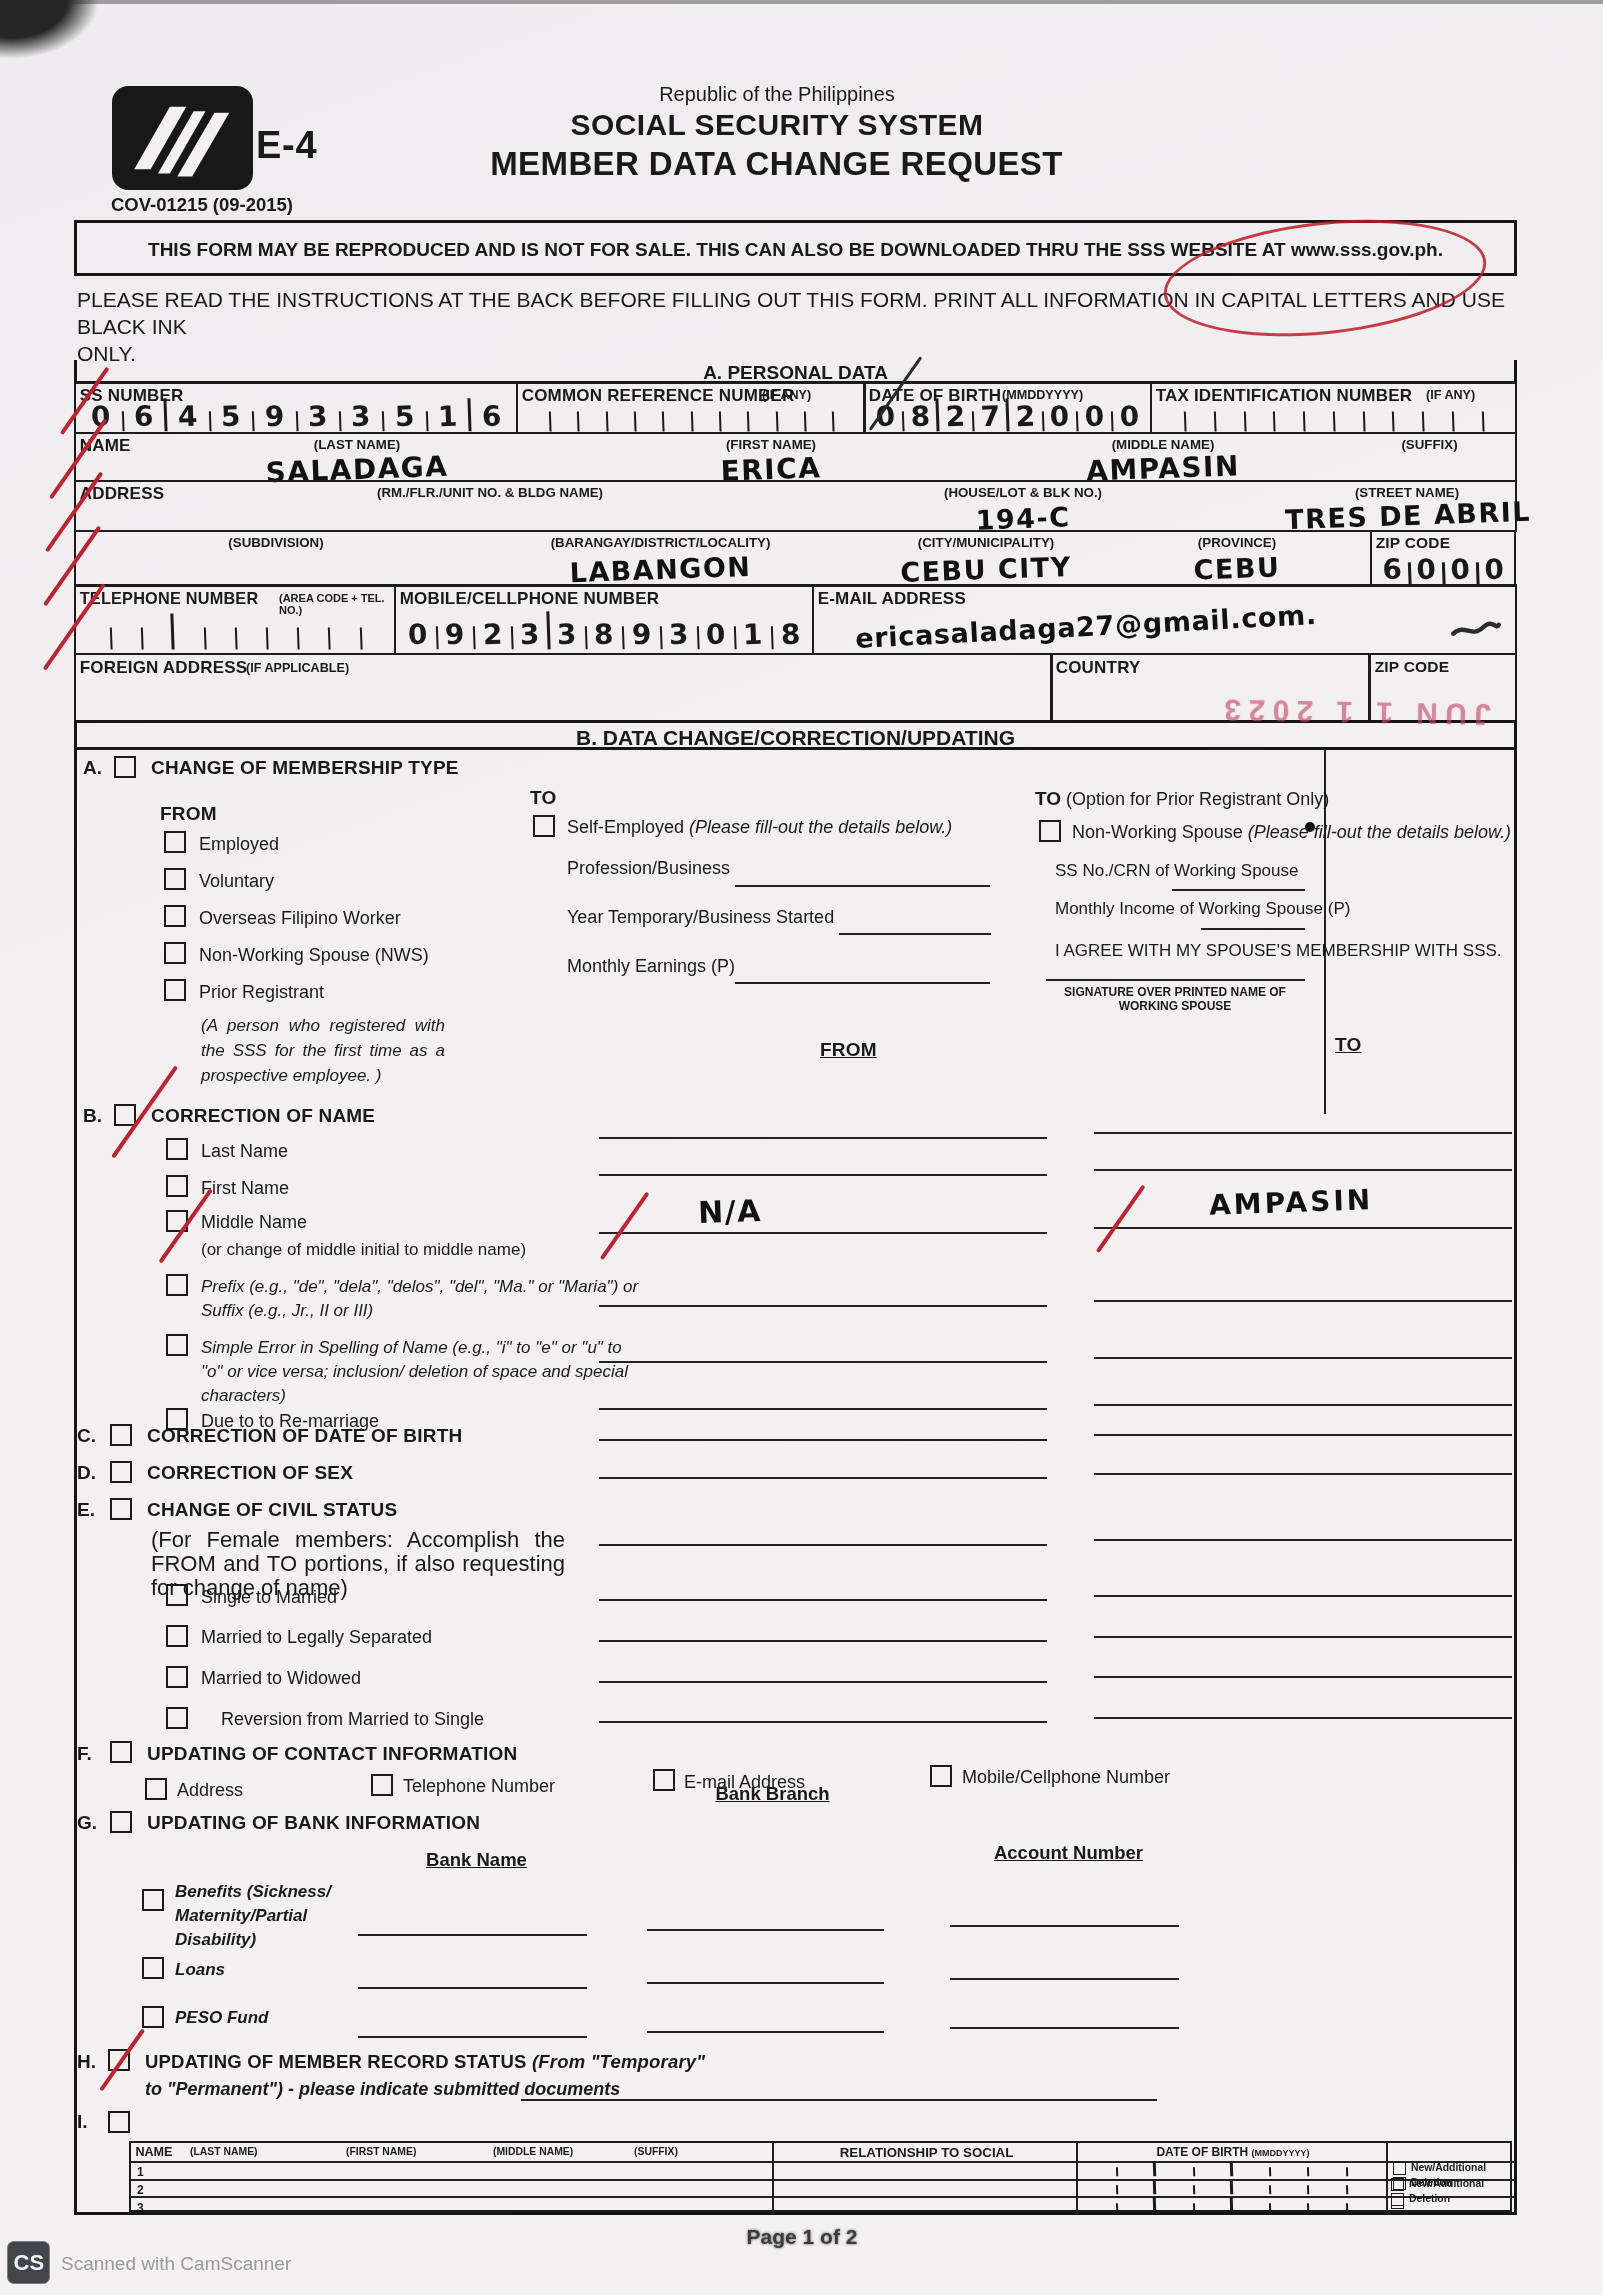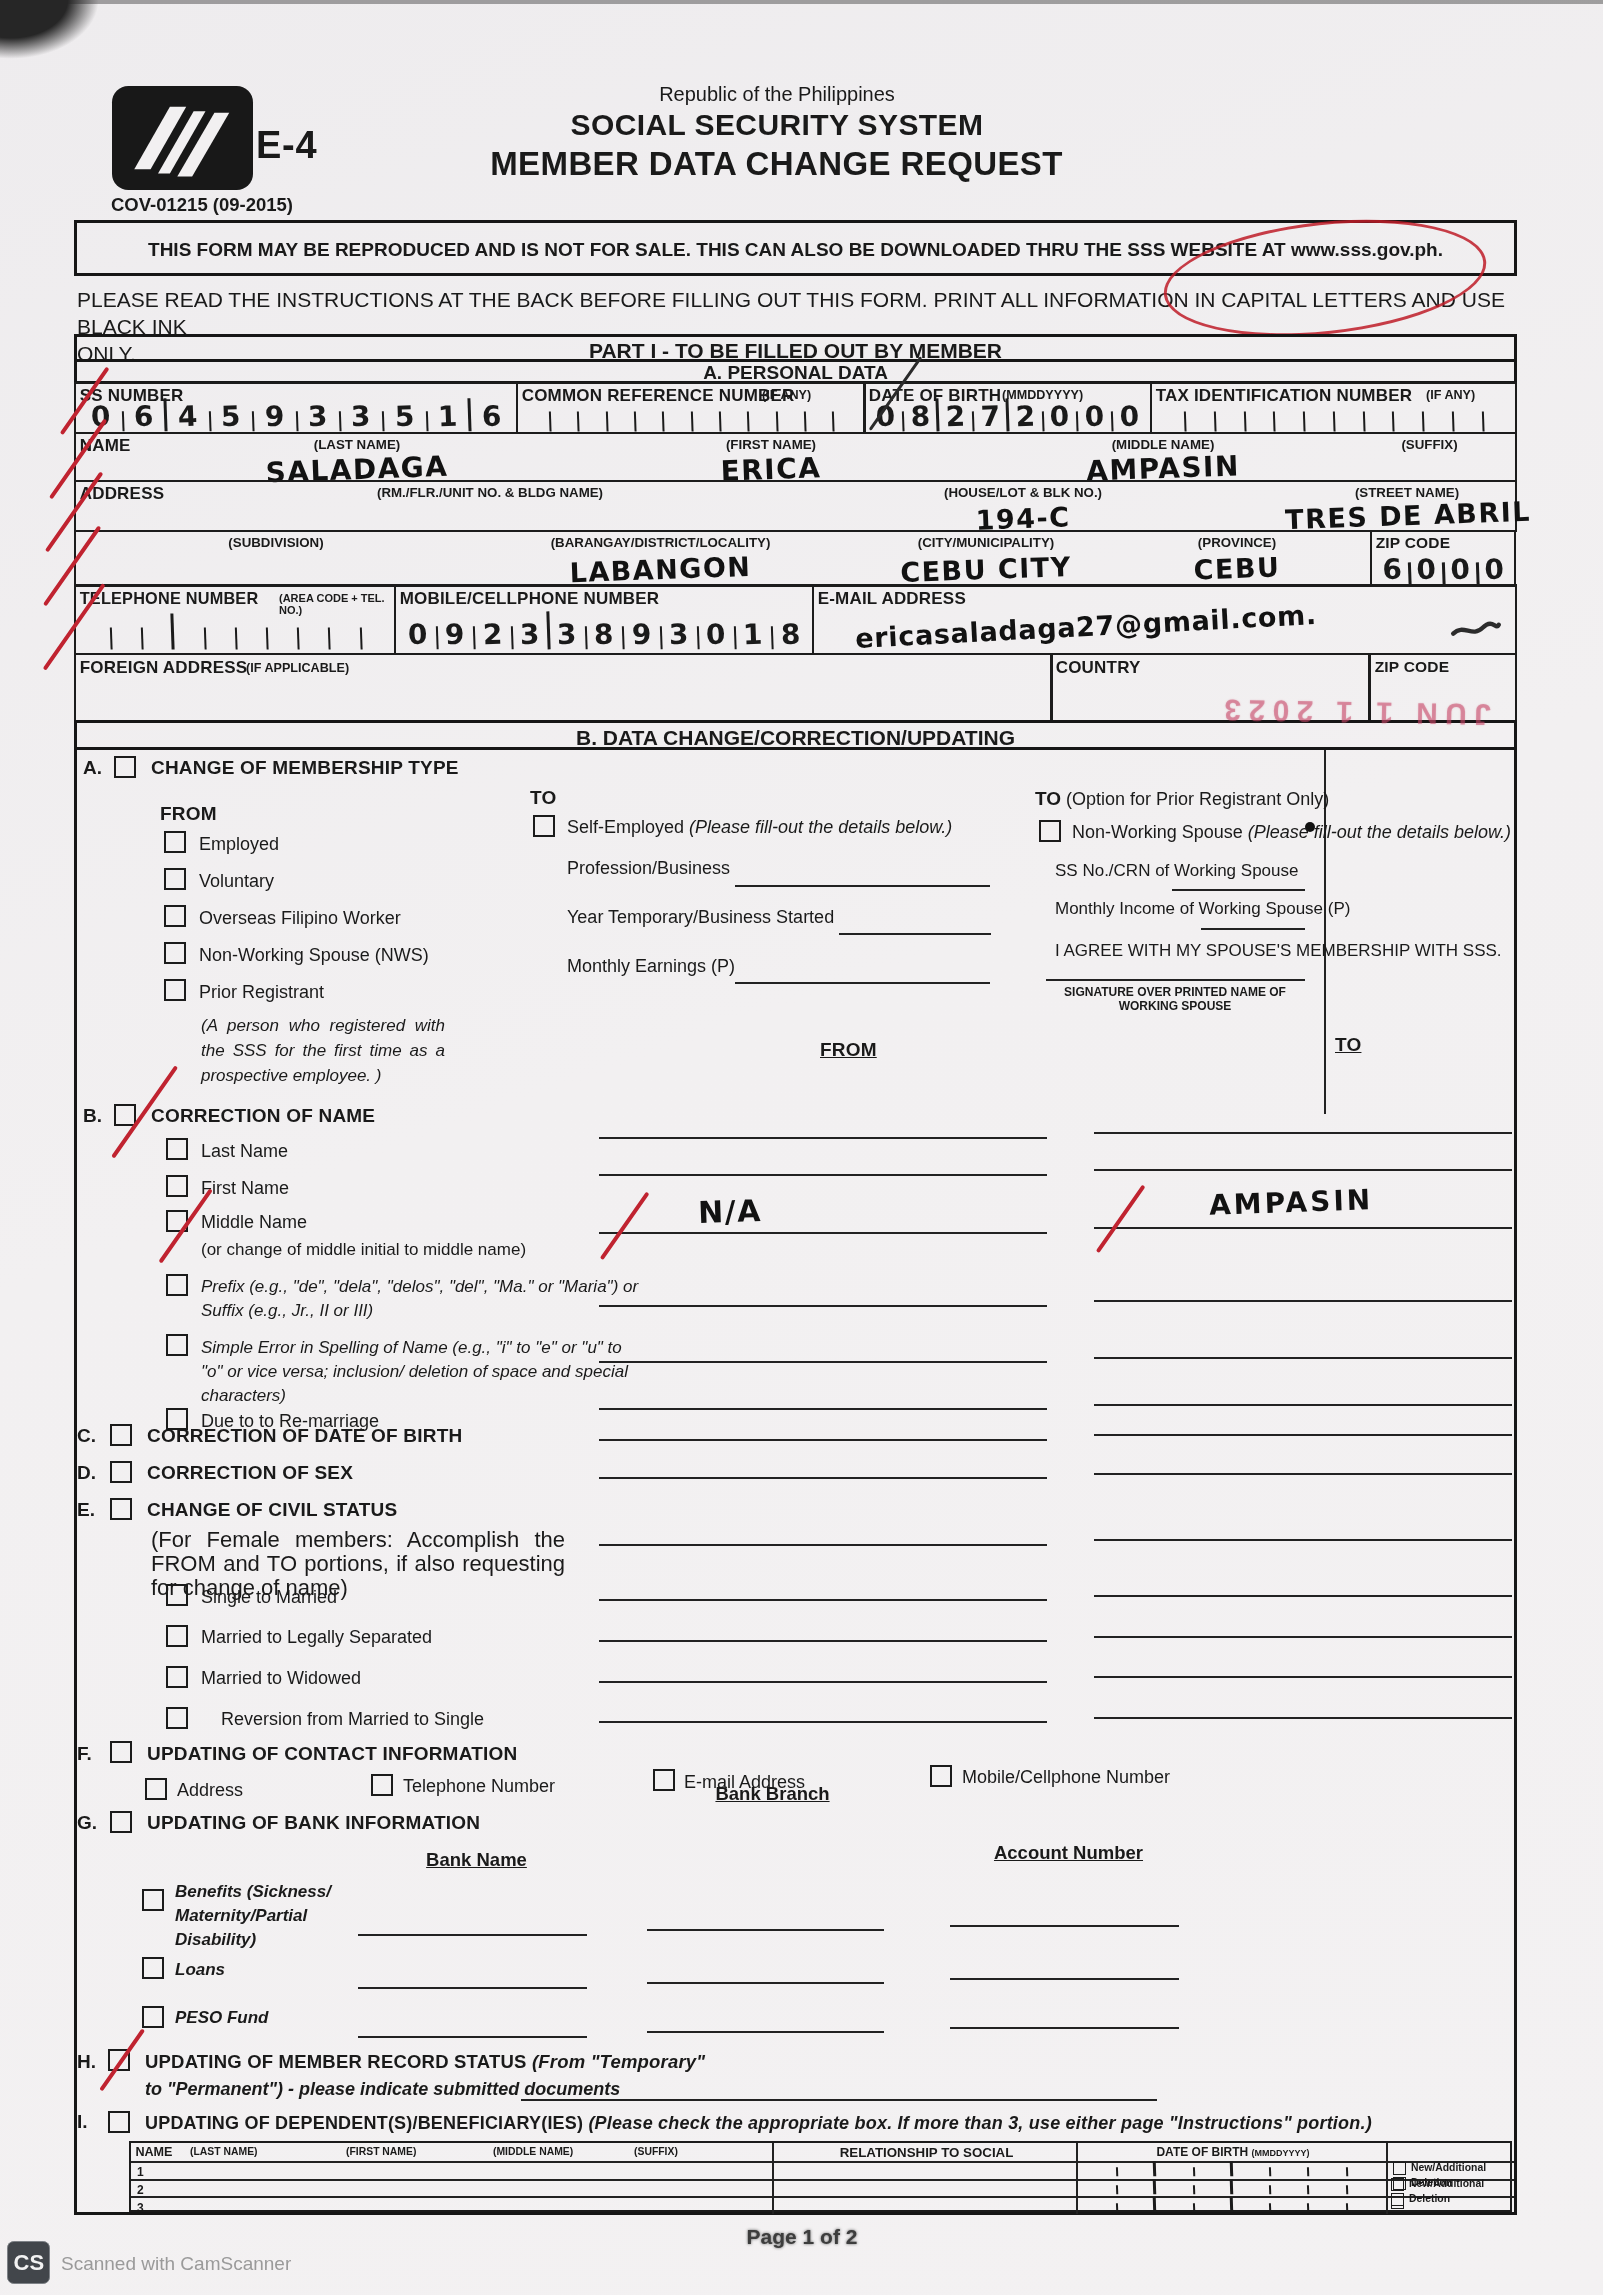--- a/index.html
+++ b/index.html
@@ -75,23 +75,20 @@
   </div>
 
   <div class="abs" style="left:77px;top:286px;width:1441px;font-size:21px;line-height:27px;">
     <span>PLEASE READ THE INSTRUCTIONS AT THE BACK BEFORE FILLING OUT THIS FORM.  PRINT ALL INFORMATION IN CAPITAL LETTERS AND</span>
     <span class="b" style="font-weight:400;">USE BLACK INK</span>
     <br>
     <span>ONLY.</span>
   </div>
   <div id="ink-ellipse"></div>
 
-  <div class="band" style="top:334px;height:28px;font-size:21px;padding-top:2.2px;">
-    <span>PART I - TO BE FILLED OUT BY MEMBER</span>
-  </div>
   <div class="band" style="top:360px;height:24.4px;font-size:19px;padding-top:1.5px;border-top-width:0;">
     <span>A. PERSONAL DATA</span>
   </div>
 
   <div class="box" style="left:74px;top:382px;width:444px;height:52px;">
     <span class="lbl" style="position:absolute;left:3.7px;top:1.5px;">SS NUMBER</span>
     <div class="comb" style="left:3px;right:3px;bottom:0;height:33px;">
         <span class="comb-cell">0</span>
         <span class="comb-cell group-end">6</span>
         <span class="comb-cell">4</span>
@@ -411,24 +408,20 @@
     <span class="cb" style="left:31px;top:1299px;"></span>
     <span class="sectitle" style="left:68px;top:1301px;font-size:18.5px;">
       <span>UPDATING OF MEMBER RECORD STATUS</span>
       <span class="it" style="font-weight:600;">(From "Temporary"</span>
     </span>
     <span class="opt it" style="left:68px;top:1329px;font-size:18px;font-weight:600;">to "Permanent") - please indicate submitted documents</span>
     <div class="rule" style="left:444px;top:1349px;width:636px;"></div>
 
     <span class="secletter" style="left:0px;top:1361px;">I.</span>
     <span class="cb" style="left:31px;top:1361px;"></span>
-    <span class="sectitle" style="left:68px;top:1363px;font-size:18px;">
-      <span>UPDATING OF DEPENDENT(S)/BENEFICIARY(IES)</span>
-      <span class="it">(Please check the appropriate box.  If more than 3, use either page "Instructions" portion.)</span>
-    </span>
 
     <div class="abs" style="left:52px;top:1391px;width:1383px;height:71px;border:2.2px solid #1b1b1b;">
       <div class="vrule" style="left:641px;top:0;height:71px;"></div>
       <div class="vrule" style="left:945px;top:0;height:71px;"></div>
       <div class="vrule" style="left:1255px;top:0;height:71px;"></div>
       <div class="rule" style="left:0;top:18px;width:1383px;height:1.5px;"></div>
       <div class="rule" style="left:0;top:36px;width:1383px;height:1.5px;"></div>
       <div class="rule" style="left:0;top:53px;width:1383px;height:1.5px;"></div>
 
       <span class="b" style="position:absolute;left:4.4px;top:1.5px;font-size:12.6px;">NAME</span>

